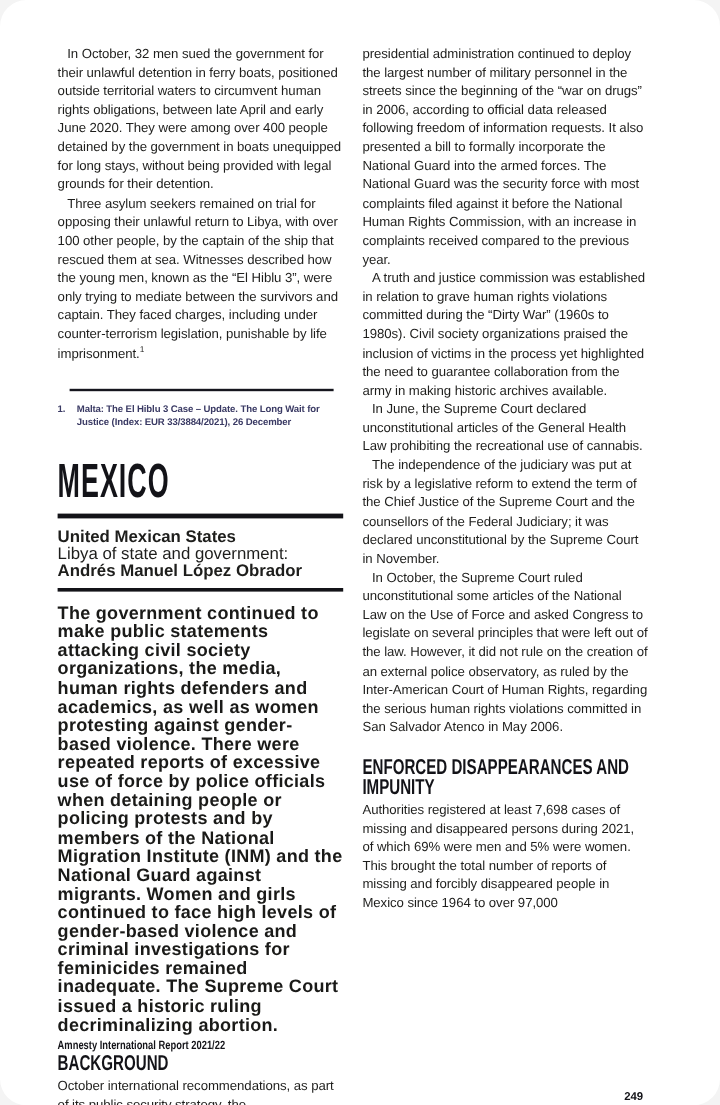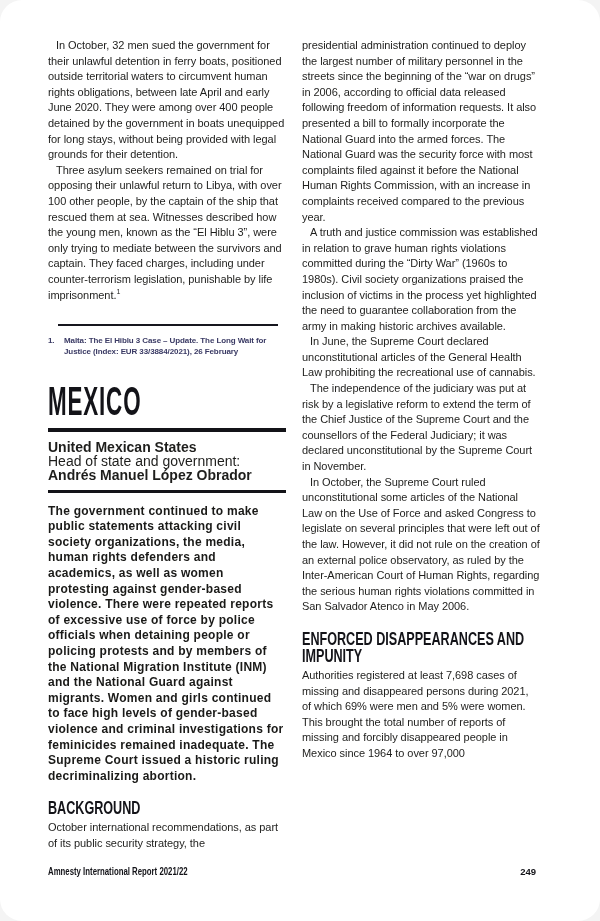--- a/index.html
+++ b/index.html
@@ -63,21 +63,21 @@
   }
   .rule { background:#131318; }
   .rule.thick  { height:4px;   margin-top:7px; }
   .rule.medium { height:2.5px; margin-top:8px; }
 
   .country-info { margin-top:8px; font-size:14px; line-height:14px; }
   .bold { font-weight:bold; }
 
   .summary {
     margin:11px 0 0 0;
-    font-size:12px;
+    font-size:15px;
     line-height:15.6px;
     font-weight:bold;
     letter-spacing:0.25px;
     color:#1a1a18;
   }
 
   .section-heading {
     margin:16px 0 3px 0;
     font-size:18px;
     line-height:17px;
@@ -92,44 +92,44 @@
     position:absolute;
     left:48px; right:64px; top:866px;
     display:flex;
     justify-content:space-between;
     align-items:flex-start;
     font-weight:bold;
     color:#131318;
     gap:12px;
   }
   .footer-left  { font-size:10px; transform:scaleX(0.78); transform-origin:0 0; white-space:nowrap; }
-  .footer-right { font-size:9.5px; }
+  .footer-right { font-size:9.5px;margin-top:43px; }
 </style>
 </head>
 <body>
 
 <div class="page">
   <div class="columns">
 
     <div class="col">
       <p class="body indent">In October, 32 men sued the government for their unlawful detention in ferry boats, positioned outside territorial waters to circumvent human rights obligations, between late April and early June 2020. They were among over 400 people detained by the government in boats unequipped for long stays, without being provided with legal grounds for their detention.</p>
       <p class="body indent"><span>Three asylum seekers remained on trial for opposing their unlawful return to Libya, with over 100 other people, by the captain of the ship that rescued them at sea. Witnesses described how the young men, known as the “El Hiblu 3”, were only trying to mediate between the survivors and captain. They faced charges, including under counter-terrorism legislation, punishable by life imprisonment.</span><sup class="fn-ref">1</sup></p>
 
       <div class="footnote-rule"></div>
       <div class="footnote">
         <span class="fn-num">1.</span>
-        <span class="fn-text">Malta: The El Hiblu 3 Case – Update. The Long Wait for Justice (Index: EUR 33/3884/2021), 26 February</span>
+        <span class="fn-text">Malta: The El Hiblu 3 Case – Update. The Long Wait for Justice (Index: EUR 33/3884/2021), 26 December</span>
       </div>
 
       <h1 class="country-title">MEXICO</h1>
       <div class="rule thick"></div>
 
       <div class="country-info">
         <div class="bold">United Mexican States</div>
-        <div><span>Head of state and government: </span><span class="bold">Andrés Manuel López Obrador</span></div>
+        <div><span>Libya of state and government: </span><span class="bold">Andrés Manuel López Obrador</span></div>
       </div>
       <div class="rule medium"></div>
 
       <p class="summary">The government continued to make public statements attacking civil society organizations, the media, human rights defenders and academics, as well as women protesting against gender-based violence. There were repeated reports of excessive use of force by police officials when detaining people or policing protests and by members of the National Migration Institute (INM) and the National Guard against migrants. Women and girls continued to face high levels of gender-based violence and criminal investigations for feminicides remained inadequate. The Supreme Court issued a historic ruling decriminalizing abortion.</p>
 
       <h2 class="section-heading">BACKGROUND</h2>
       <p class="body">October international recommendations, as part of its public security strategy, the</p>
     </div>
 
     <div class="col">

